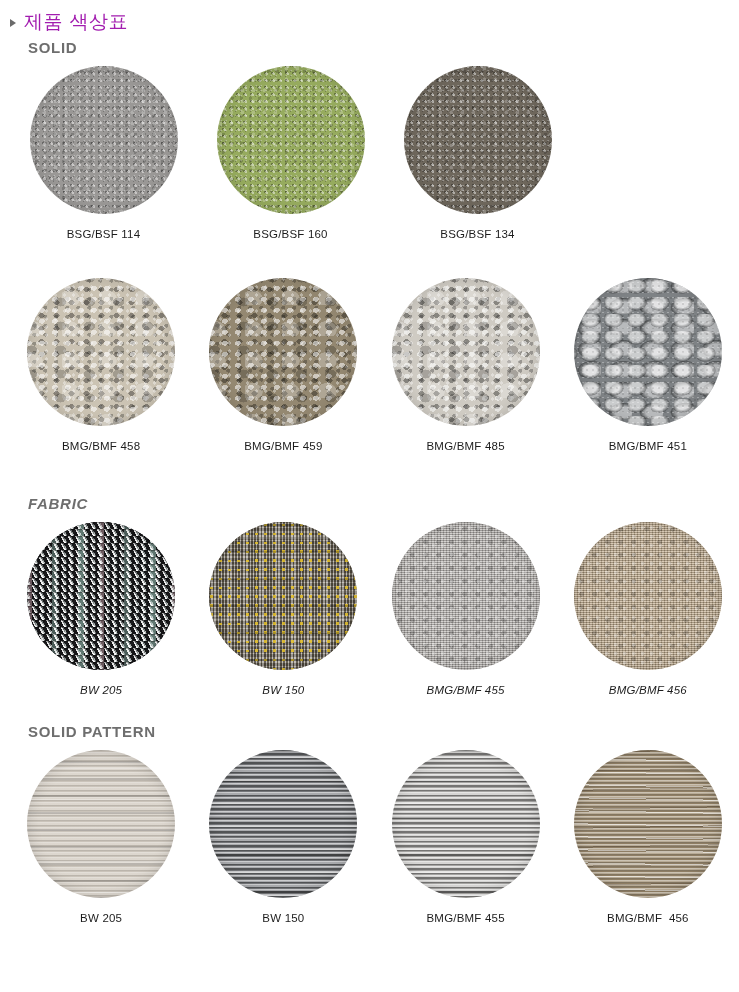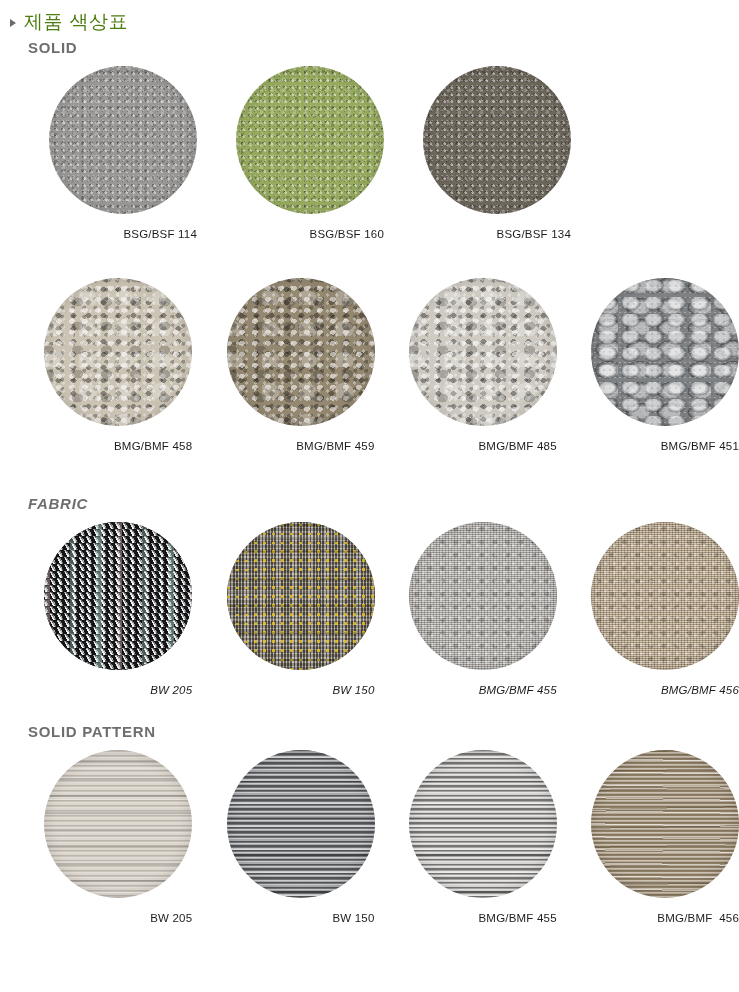--- a/index.html
+++ b/index.html
@@ -30,21 +30,21 @@
     border-top: 4px solid transparent;
     border-bottom: 4px solid transparent;
     border-left: 6px solid #6b6b6b;
     display: inline-block;
     margin-top: 2px;
   }
   .title-text {
     font-family: "DejaVu Serif", "Liberation Serif", serif;
     font-size: 19px;
     font-weight: 400;
-    color: #4d7c0f;
+    color: #a21caf;
     letter-spacing: 0.5px;
     white-space: nowrap;
   }
 
   
   .section { position: absolute; left: 0; width: 739px; }
   .section-header {
     font-size: 15px;
     font-weight: bold;
     letter-spacing: 0.7px;
@@ -55,21 +55,21 @@
   }
   .swatch-row {
     display: flex;
     padding-left: 10px;
     margin-top: 10px;
   }
   .swatch-cell {
     width: 187px;
     display: flex;
     flex-direction: column;
-    align-items: flex-end;
+    align-items: center;
   }
   .swatch {
     width: 148px;
     height: 148px;
     border-radius: 50%;
     overflow: hidden;
     position: relative;
   }
   .swatch-label {
     font-size: 11.5px;

